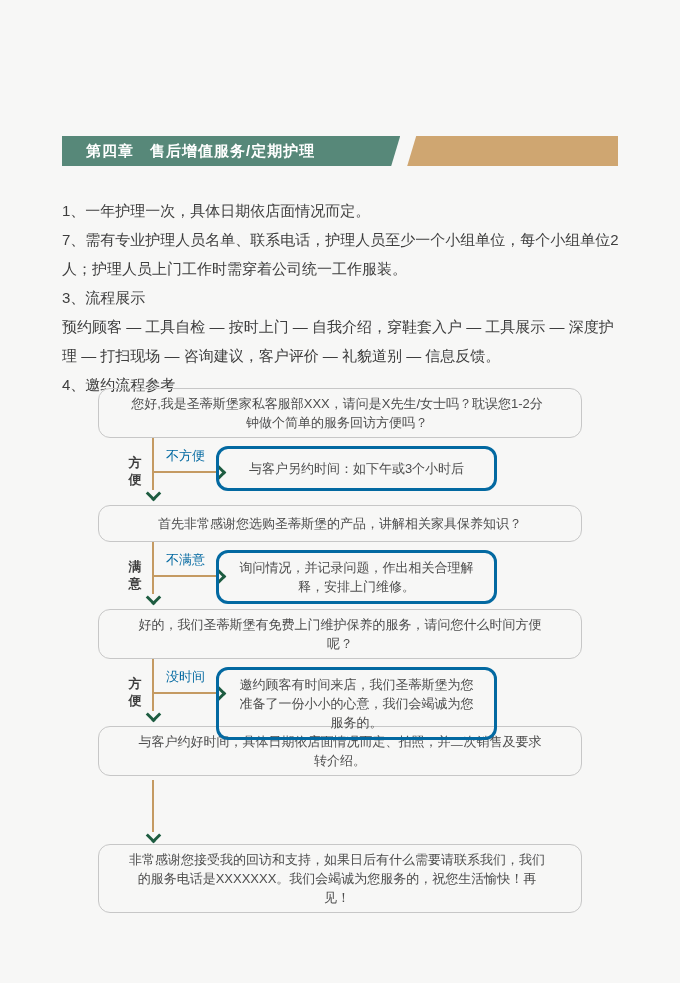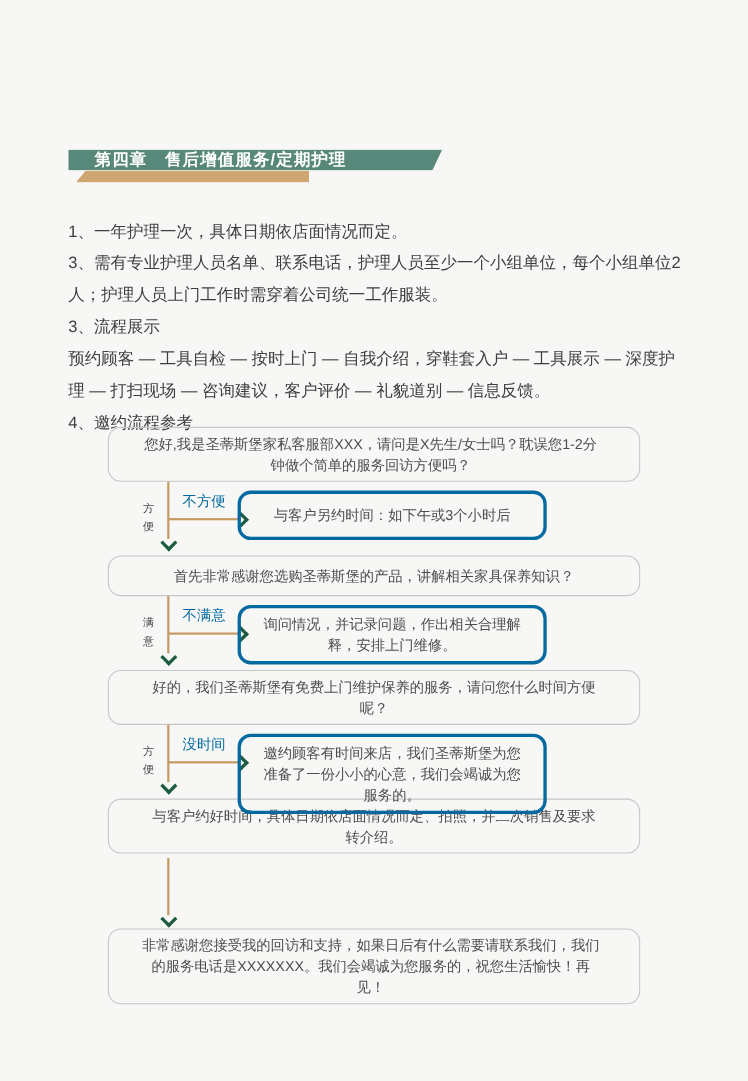--- a/index.html
+++ b/index.html
@@ -21,21 +21,20 @@
   }
 
   
   .banner {
     position: absolute;
     left: 62px;
     top: 136px;
     width: 556px;
     height: 30px;
     display: flex;
-    flex-direction: column;
   }
   .banner-teal {
     width: 340px;
     height: 30px;
     background: #578879;
     clip-path: polygon(0 0, 100% 0, calc(100% - 9px) 100%, 0 100%);
     display: flex;
     align-items: center;
     padding-left: 24px;
     box-sizing: border-box;
@@ -129,25 +128,26 @@
     height: 8px;
     border-right: 3px solid #1d5c40;
     border-bottom: 3px solid #1d5c40;
     transform: rotate(-45deg);
   }
   .lbl-down {
     position: absolute;
     left: 29px;
     top: 16px;
     width: 16px;
-    font-size: 10px;
+    font-size: 13px;
     line-height: 17px;
     color: #3e3e3e;
     word-break: break-all;
     text-align: center;
+    font-weight: bold;
   }
   .lbl-right {
     position: absolute;
     left: 68px;
     top: 9px;
     font-size: 13px;
     color: #0369a1;
     white-space: nowrap;
   }
   .rbox {
@@ -183,21 +183,21 @@
 
   <div class="banner">
     <div class="banner-teal">
       <span class="banner-title">第四章　售后增值服务/定期护理</span>
     </div>
     <div class="banner-tan"></div>
   </div>
 
   <div class="bodytext">
     <p>1、一年护理一次，具体日期依店面情况而定。</p>
-    <p>3、需有专业护理人员名单、联系电话，护理人员至少一个小组单位，每个小组单位2人；护理人员上门工作时需穿着公司统一工作服装。</p>
+    <p>7、需有专业护理人员名单、联系电话，护理人员至少一个小组单位，每个小组单位2人；护理人员上门工作时需穿着公司统一工作服装。</p>
     <p>3、流程展示</p>
     <p>预约顾客 — 工具自检 — 按时上门 — 自我介绍，穿鞋套入户 — 工具展示 — 深度护理 — 打扫现场 — 咨询建议，客户评价 — 礼貌道别 — 信息反馈。</p>
     <p>4、邀约流程参考</p>
   </div>
 
   <div class="flow">
 
     <div class="fbox tall">您好,我是圣蒂斯堡家私客服部XXX，请问是X先生/女士吗？耽误您1-2分钟做个简单的服务回访方便吗？</div>
 
     <div class="branch">

